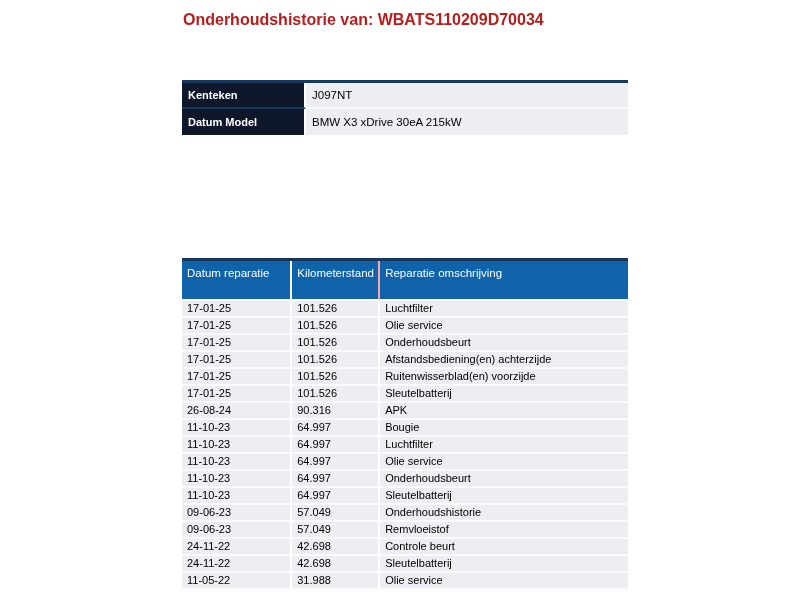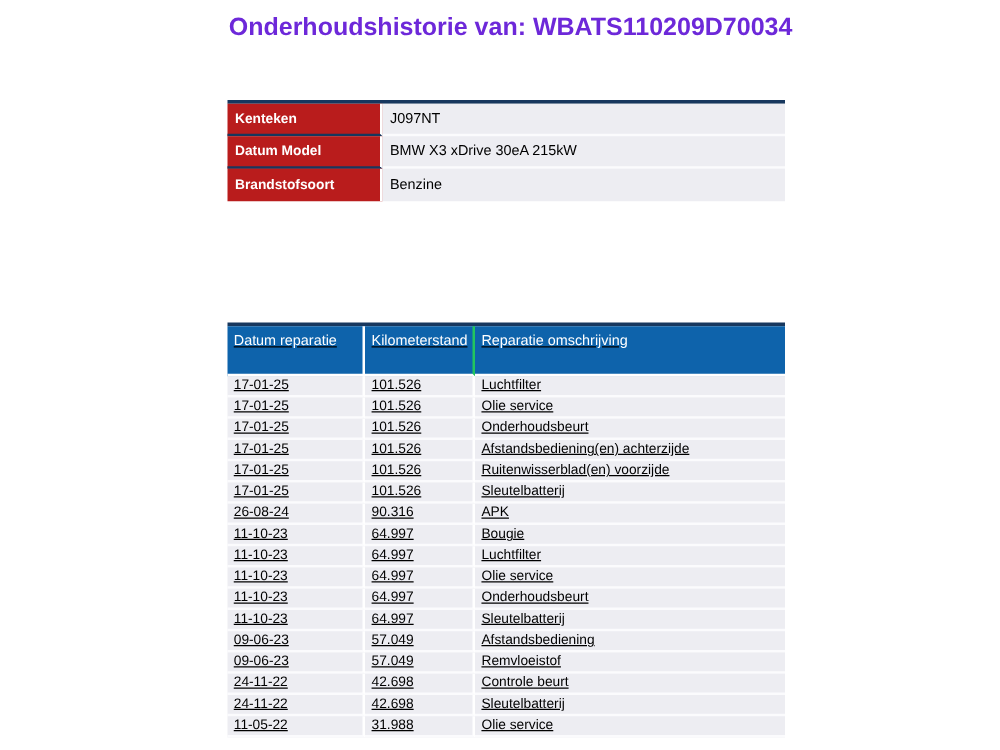--- a/index.html
+++ b/index.html
@@ -6,38 +6,38 @@
   body {
     width: 800px; height: 600px;
     background: #ffffff;
     font-family: "Liberation Sans", sans-serif;
     position: relative;
     overflow: hidden;
   }
   .page-title {
     position: absolute;
     left: 183px; top: 11px;
-    font-size: 20px;
+    font-size: 16px;
     font-weight: bold;
-    color: #6d28d9;
+    color: #b91c1c;
     white-space: nowrap;
   }
   table { border-collapse: separate; border-spacing: 0; }
 
   
   .info-table {
     position: absolute;
     left: 182px; top: 80px;
     width: 446px;
     border-top: 3px solid #17375E;
   }
   .info-table th {
     width: 124px;
     box-sizing: border-box;
-    background: #b91c1c;
+    background: #0f172a;
     color: #ffffff;
     font-weight: bold;
     font-size: 11px;
     text-align: left;
     vertical-align: middle;
     height: 26px;
     padding: 0 0 0 6px;
     border-right: 2px solid #ffffff;
     border-bottom: 2px solid #17375E;
   }
@@ -53,36 +53,35 @@
   }
   .info-table tr:last-child th { border-bottom: none; }
   .info-table tr:last-child td { border-bottom: none; }
 
   
   .repair-table {
     position: absolute;
     left: 182px; top: 258px;
     width: 446px;
     border-top: 3px solid #17375E;
-    text-decoration: underline;
   }
   .repair-table th {
     box-sizing: border-box;
     background: #0E63AB;
     color: #ffffff;
     font-weight: normal;
     font-size: 11.5px;
     text-align: left;
     vertical-align: top;
     height: 40px;
     padding: 6px 0 0 5px;
     border-bottom: 2px solid #ffffff;
   }
   .repair-table th:nth-child(1) { width: 105px; border-right: 2px solid #ffffff; }
-  .repair-table th:nth-child(2) { width: 82px; border-right: 2px solid #22c55e; }
+  .repair-table th:nth-child(2) { width: 82px; border-right: 2px solid #fca5a5; }
   .repair-table th:nth-child(3) { width: 236px; }
   .repair-table td {
     box-sizing: border-box;
     background: #EDEDF2;
     color: #000000;
     font-size: 11px;
     vertical-align: middle;
     height: 17px;
     line-height: 13px;
     padding: 0 0 0 5px;
@@ -99,24 +98,20 @@
 <table class="info-table">
   <tbody>
     <tr>
       <th>Kenteken</th>
       <td>J097NT</td>
     </tr>
     <tr>
       <th>Datum Model</th>
       <td>BMW X3 xDrive 30eA 215kW</td>
     </tr>
-    <tr>
-      <th>Brandstofsoort</th>
-      <td>Benzine</td>
-    </tr>
   </tbody>
 </table>
 
 <table class="repair-table">
   <thead>
     <tr>
       <th>Datum reparatie</th>
       <th>Kilometerstand</th>
       <th>Reparatie omschrijving</th>
     </tr>
@@ -178,21 +173,21 @@
         <td>Onderhoudsbeurt</td>
       </tr>
       <tr>
         <td>11-10-23</td>
         <td>64.997</td>
         <td>Sleutelbatterij</td>
       </tr>
       <tr>
         <td>09-06-23</td>
         <td>57.049</td>
-        <td>Afstandsbediening</td>
+        <td>Onderhoudshistorie</td>
       </tr>
       <tr>
         <td>09-06-23</td>
         <td>57.049</td>
         <td>Remvloeistof</td>
       </tr>
       <tr>
         <td>24-11-22</td>
         <td>42.698</td>
         <td>Controle beurt</td>

